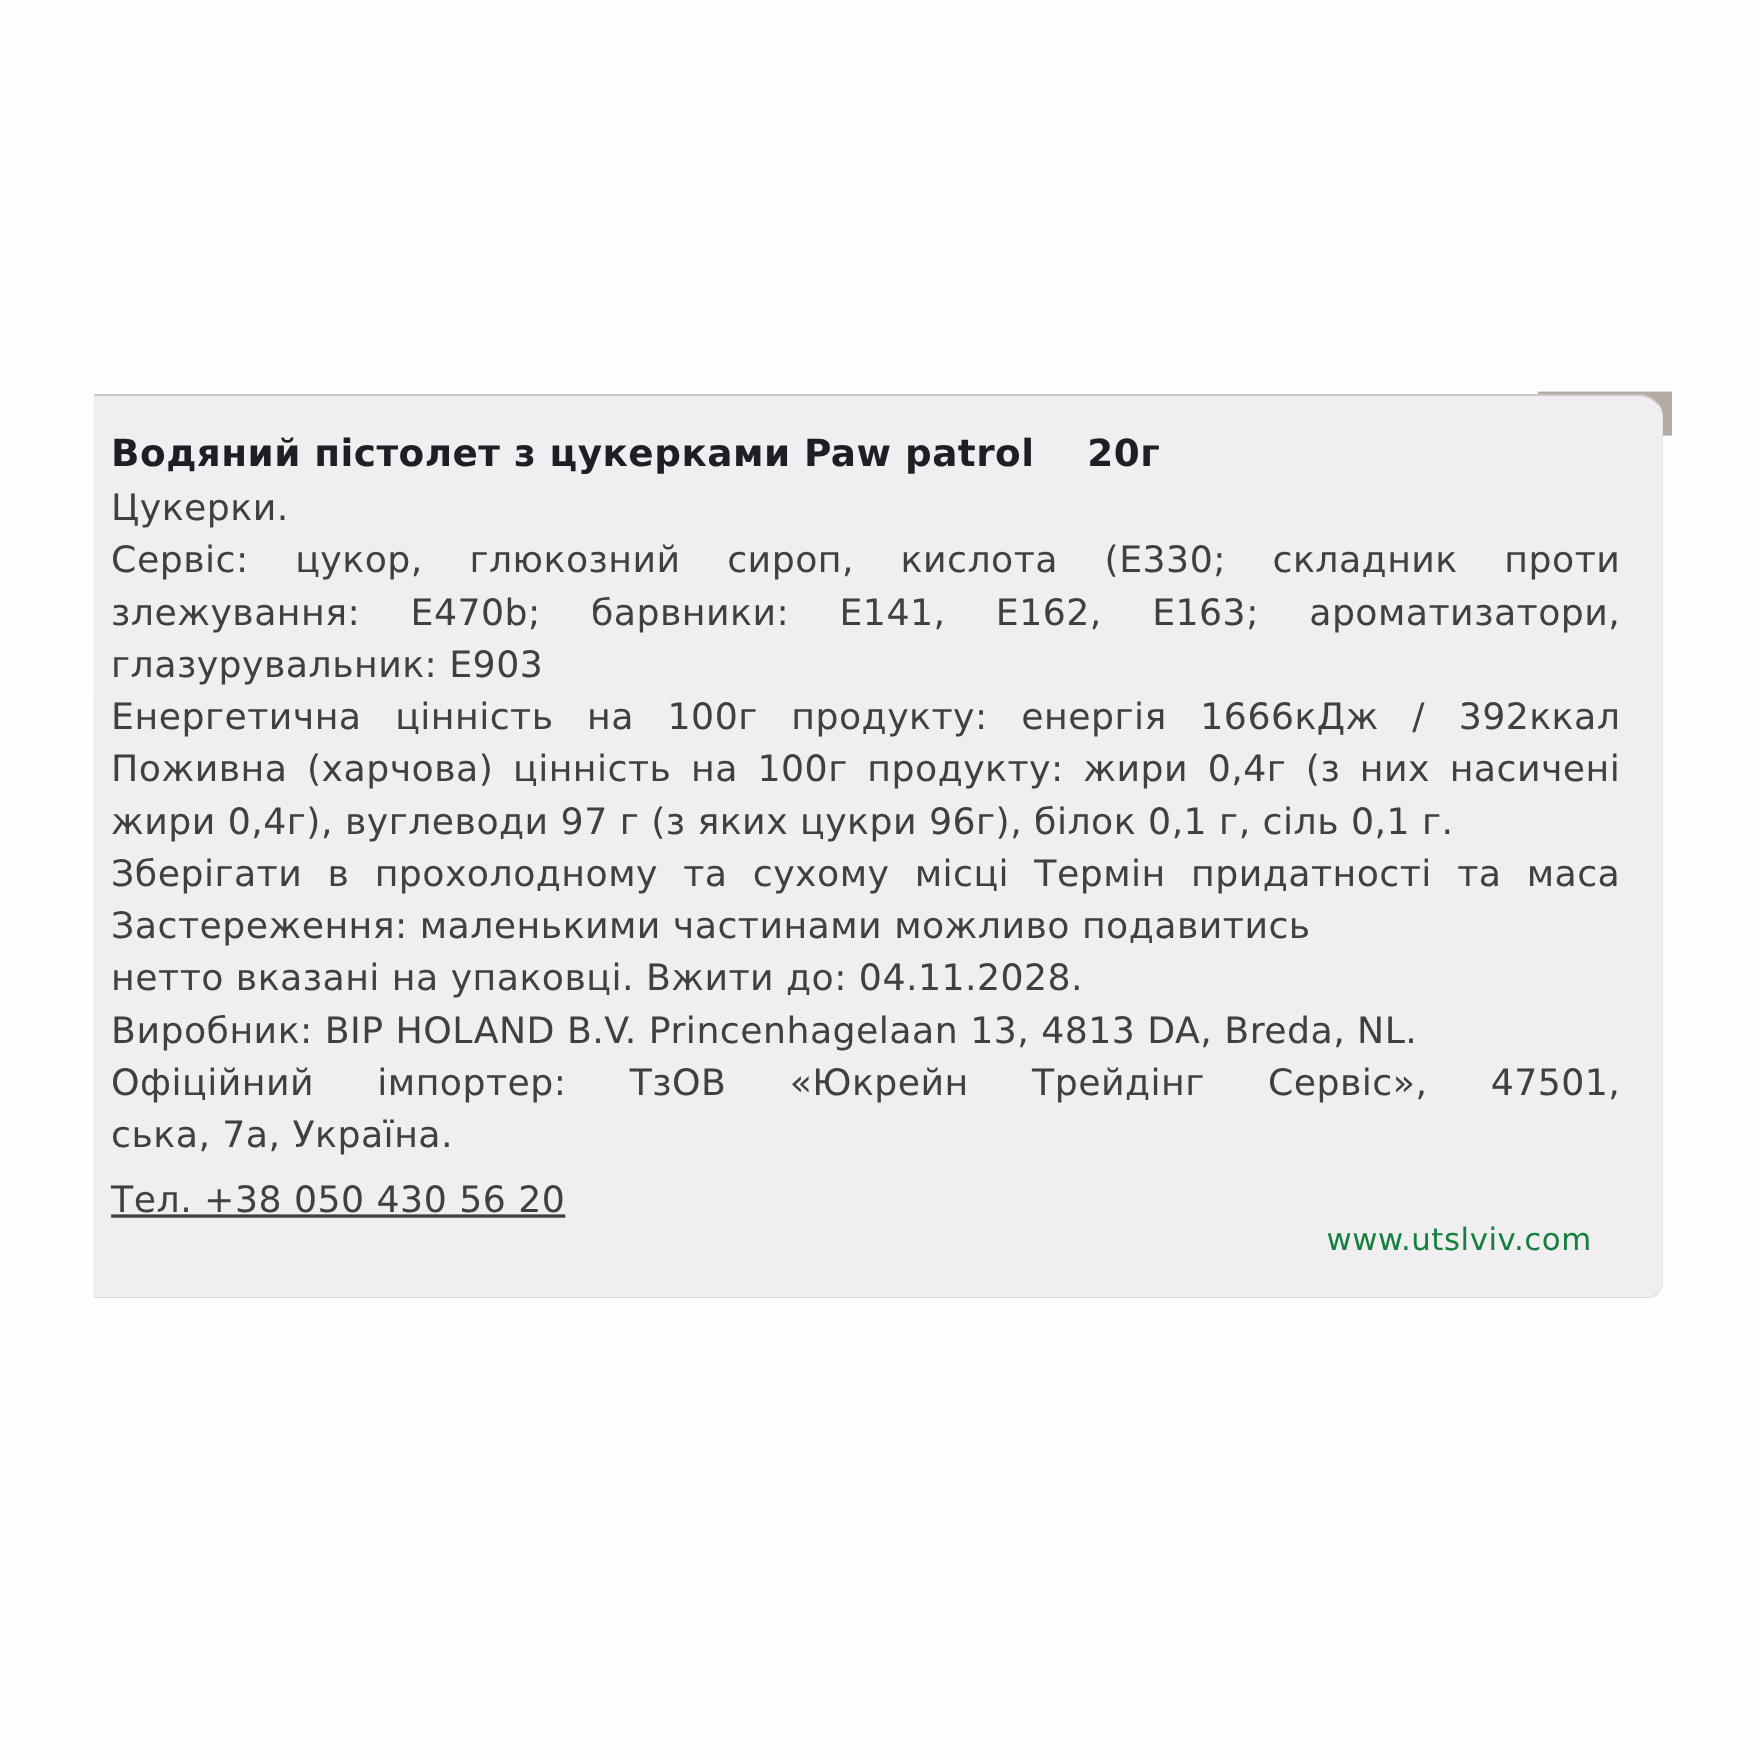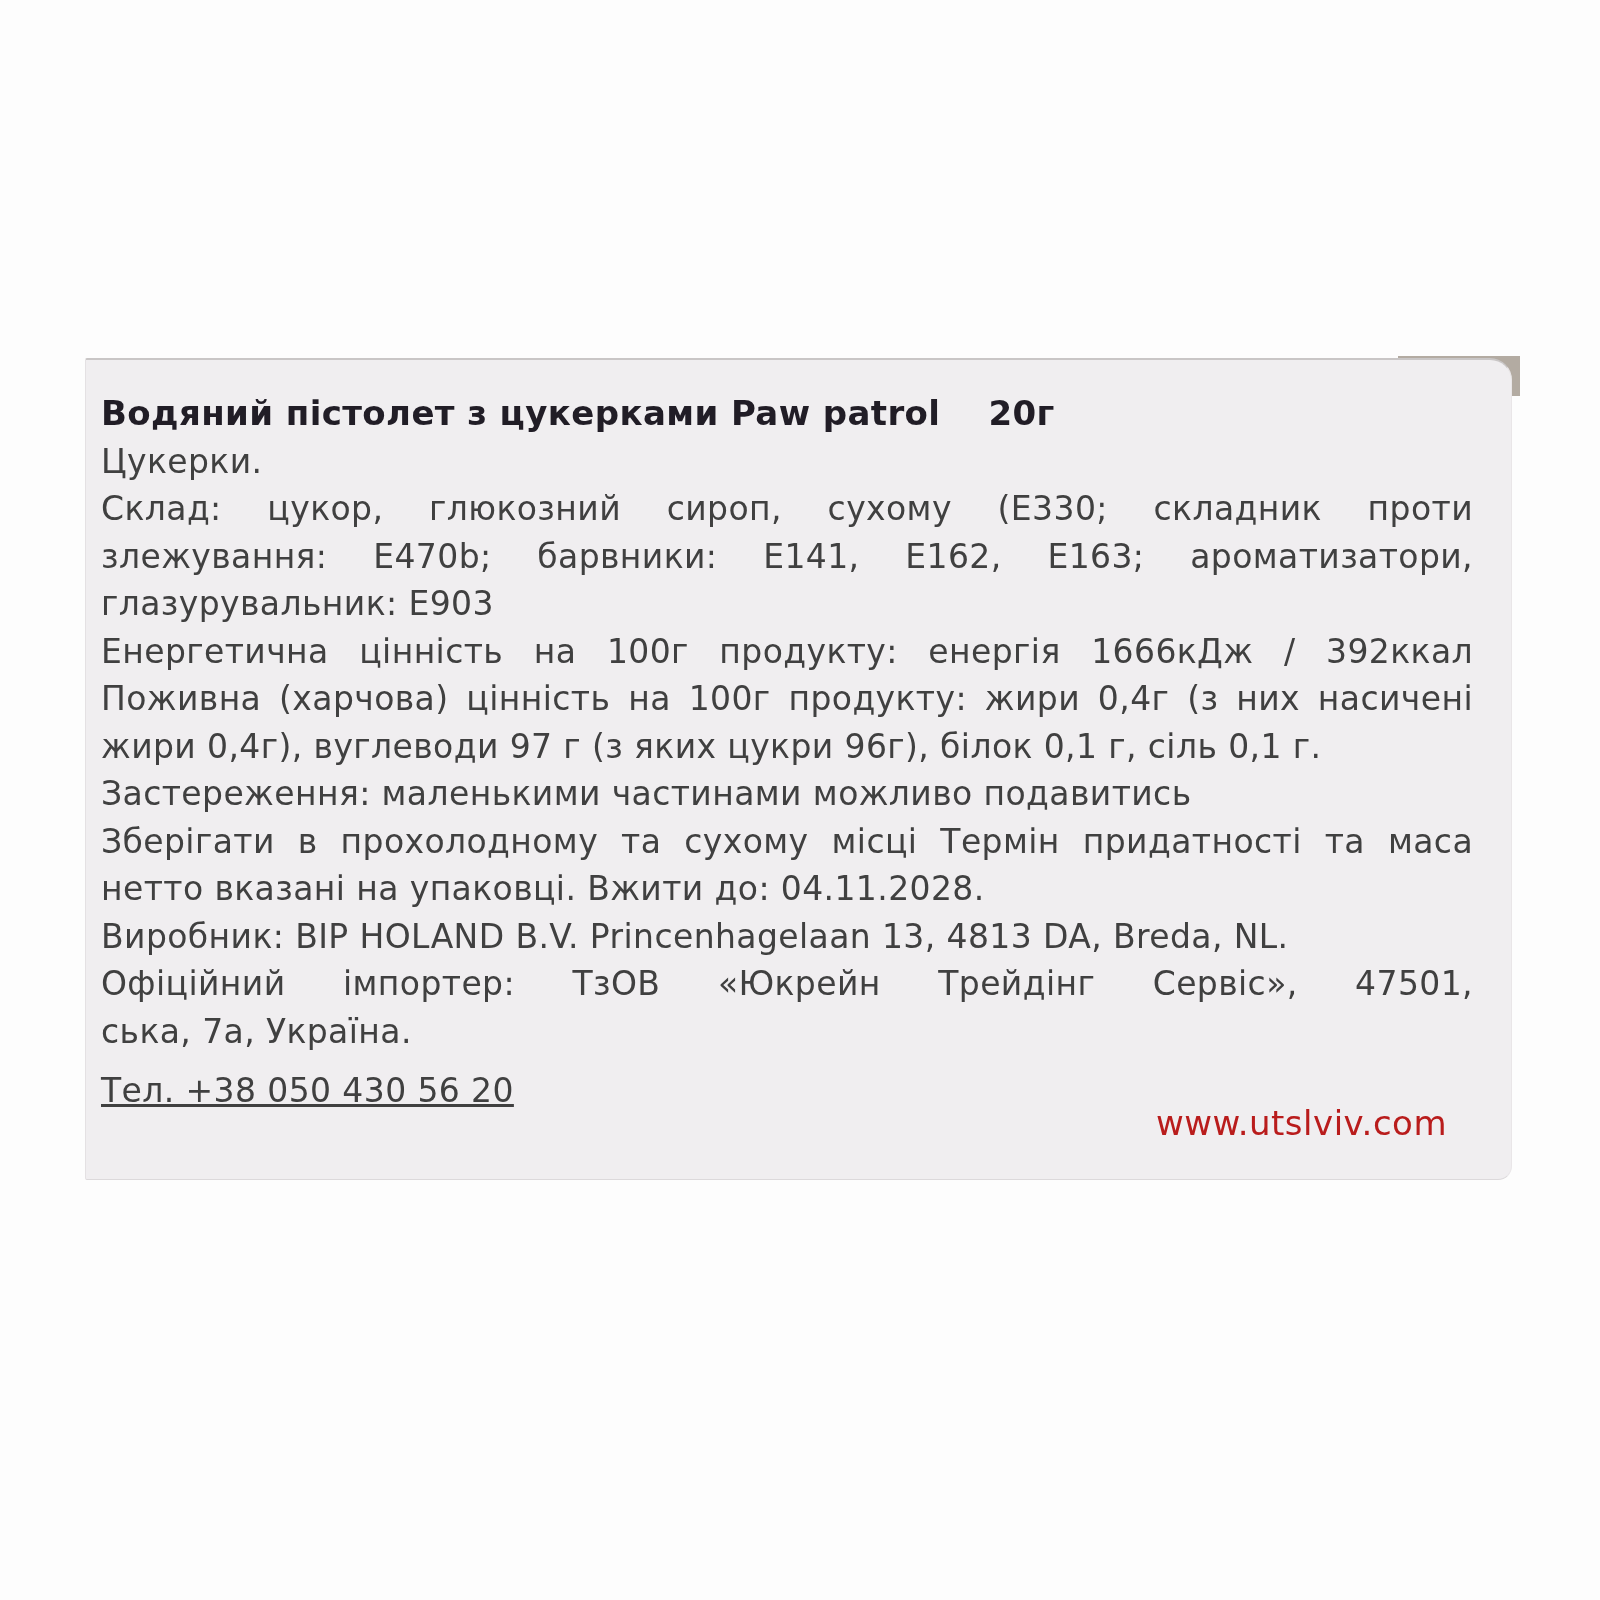--- a/index.html
+++ b/index.html
@@ -77,49 +77,49 @@
     text-align-last: justify;
   }
   .phone-line {
     margin-top: 12px;
     text-decoration: underline;
   }
   .website {
     position: absolute;
     right: 64px;
     bottom: 36px;
-    font-size: 34px;
-    color: #b91c1c;
+    font-size: 28px;
+    color: #15803d;
     letter-spacing: 0.5px;
   }
 </style>
 </head>
 <body>
 
 <div class="stage">
 
   <div class="package-patch"></div>
   <div class="print-mark"></div>
 
   <div class="label">
     <div class="text-block">
 
       <div class="line title-line">
         <span>Водяний пістолет з цукерками Paw patrol</span><span class="weight">20г</span>
       </div>
 
       <div class="line">Цукерки.</div>
-      <div class="line just">Склад: цукор, глюкозний сироп, сухому (Е330; складник проти</div>
+      <div class="line just">Сервіс: цукор, глюкозний сироп, кислота (Е330; складник проти</div>
       <div class="line just">злежування: Е470b; барвники: Е141, Е162, Е163; ароматизатори,</div>
       <div class="line">глазурувальник: Е903</div>
       <div class="line just">Енергетична цінність на 100г продукту: енергія 1666кДж / 392ккал</div>
       <div class="line just">Поживна (харчова) цінність на 100г продукту: жири 0,4г (з них насичені</div>
       <div class="line">жири 0,4г), вуглеводи 97 г (з яких цукри 96г), білок 0,1 г, сіль 0,1 г.</div>
+      <div class="line just">Зберігати в прохолодному та сухому місці  Термін придатності та маса</div>
       <div class="line">Застереження: маленькими частинами можливо подавитись</div>
-      <div class="line just">Зберігати в прохолодному та сухому місці  Термін придатності та маса</div>
       <div class="line">нетто вказані на упаковці. Вжити до: 04.11.2028.</div>
       <div class="line">Виробник: BIP HOLAND B.V. Princenhagelaan 13, 4813 DA, Breda, NL.</div>
       <div class="line just">Офіційний імпортер: ТзОВ «Юкрейн Трейдінг Сервіс», 47501,</div>
       <div class="line">ська, 7а, Україна.</div>
       <div class="line phone-line">Тел. +38 050 430 56 20</div>
 
     </div>
 
     <div class="website">www.utslviv.com</div>
   </div>

